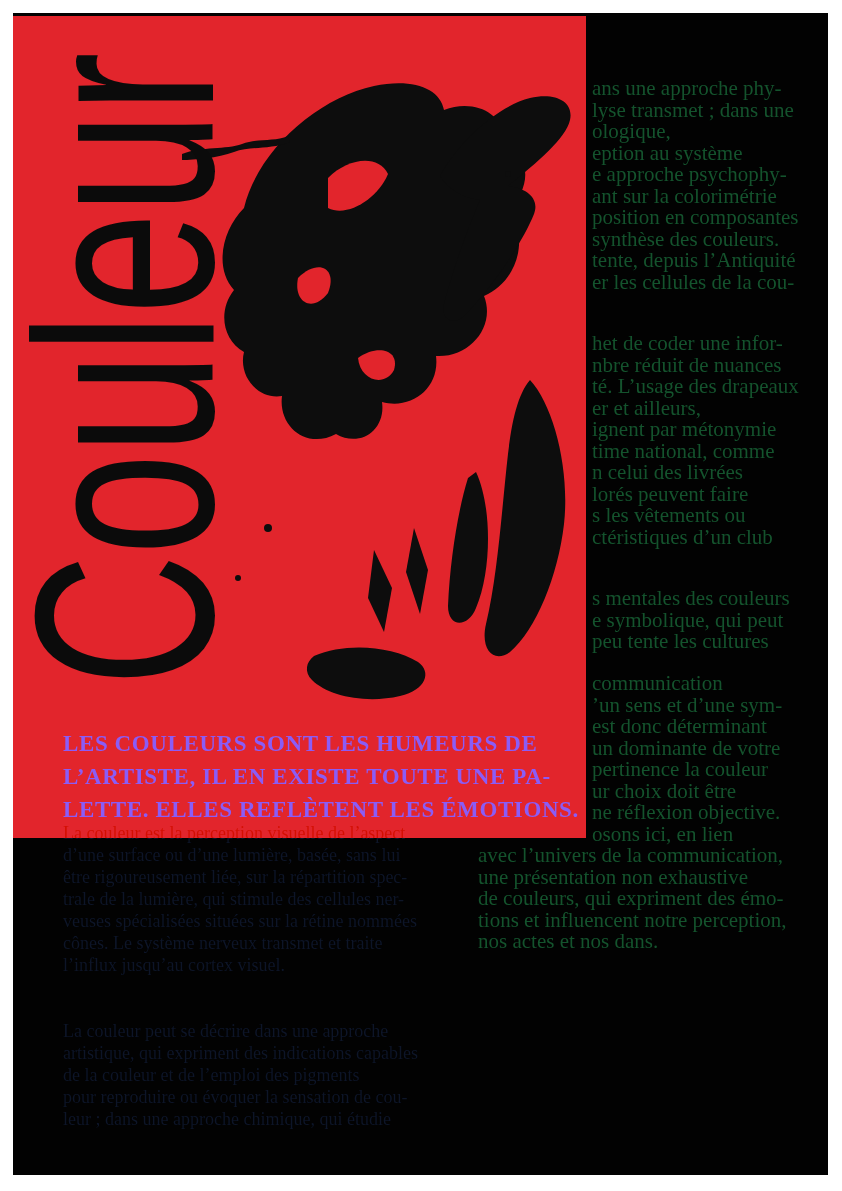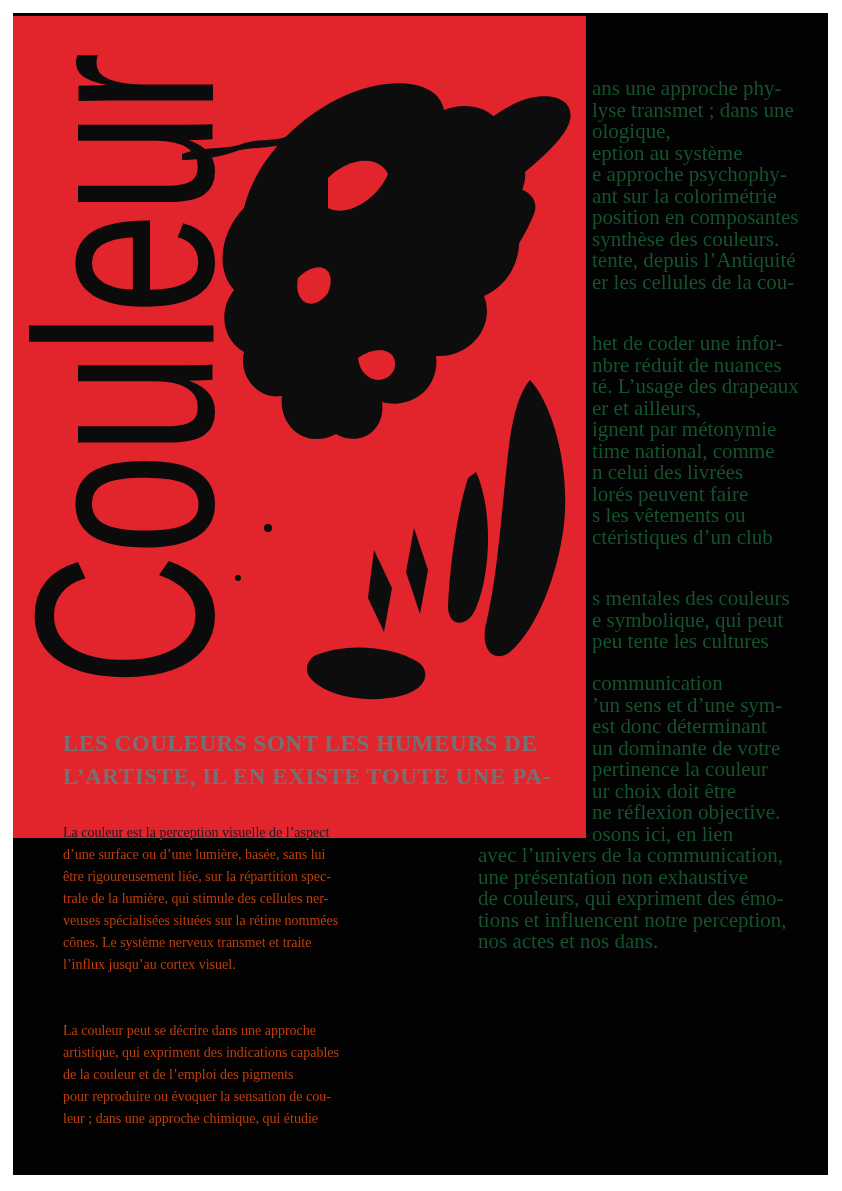--- a/index.html
+++ b/index.html
@@ -11,23 +11,23 @@
   #red-panel{left:13px;top:16px;width:573px;height:822px;background:#e2252c;}
   
   #title{left:-325px;top:275px;width:900px;height:190px;line-height:190px;text-align:center;
          font-family:"Liberation Sans", sans-serif;font-size:255px;font-weight:500;
          letter-spacing:-2px;color:#0b0b0b;white-space:nowrap;
          transform:rotate(-90deg) scale(0.72,1);transform-origin:center center;}
   
   #splash{left:178px;top:58px;width:420px;height:690px;}
   
   #headline{left:63px;top:727px;width:520px;font-weight:bold;font-size:23px;line-height:33px;
-            letter-spacing:0.6px;color:#737373;white-space:nowrap;z-index:5;}
+            letter-spacing:0.6px;color:#8b5cf6;white-space:nowrap;z-index:5;}
   
-  .lc{left:63px;width:420px;color:#c2410c;font-size:14px;line-height:22px;white-space:nowrap;
+  .lc{left:63px;width:420px;color:#0f172a;font-size:18px;line-height:22px;white-space:nowrap;
       mix-blend-mode:difference;z-index:6;}
   #lc-p1{top:822px;}
   #lc-p2{top:1020px;}
   
   .rc{color:#14532d;font-size:21px;line-height:21.5px;white-space:nowrap;z-index:3;}
   #rc-p1{left:592px;top:78px;}
   #rc-p2{left:592px;top:333px;}
   #rc-p3{left:592px;top:588px;}
   #rc-p4{left:478px;top:673px;}
   #rc-p4 .cut{padding-left:114px;}
@@ -58,20 +58,21 @@
     <path d="M120,220 C140,200 160,210 150,235 C135,255 115,245 120,220 Z"></path>
     <path d="M180,300 C200,286 222,292 216,312 C206,330 182,322 180,300 Z"></path>
   </g>
 </svg>
 
 <div class="abs" id="title">Couleur</div>
 
 <div class="abs" id="headline">
   <span class="line">LES COULEURS SONT LES HUMEURS DE</span>
   <span class="line">L’ARTISTE, IL EN EXISTE TOUTE UNE PA-</span>
+  <span class="line">LETTE. ELLES REFLÈTENT LES ÉMOTIONS.</span>
 </div>
 
 <div class="abs lc" id="lc-p1">
   <span class="line">La couleur est la perception visuelle de l’aspect</span>
   <span class="line">d’une surface ou d’une lumière, basée, sans lui</span>
   <span class="line">être rigoureusement liée, sur la répartition spec-</span>
   <span class="line">trale de la lumière, qui stimule des cellules ner-</span>
   <span class="line">veuses spécialisées situées sur la rétine nommées</span>
   <span class="line">cônes. Le système nerveux transmet et traite</span>
   <span class="line">l’influx jusqu’au cortex visuel.</span>

